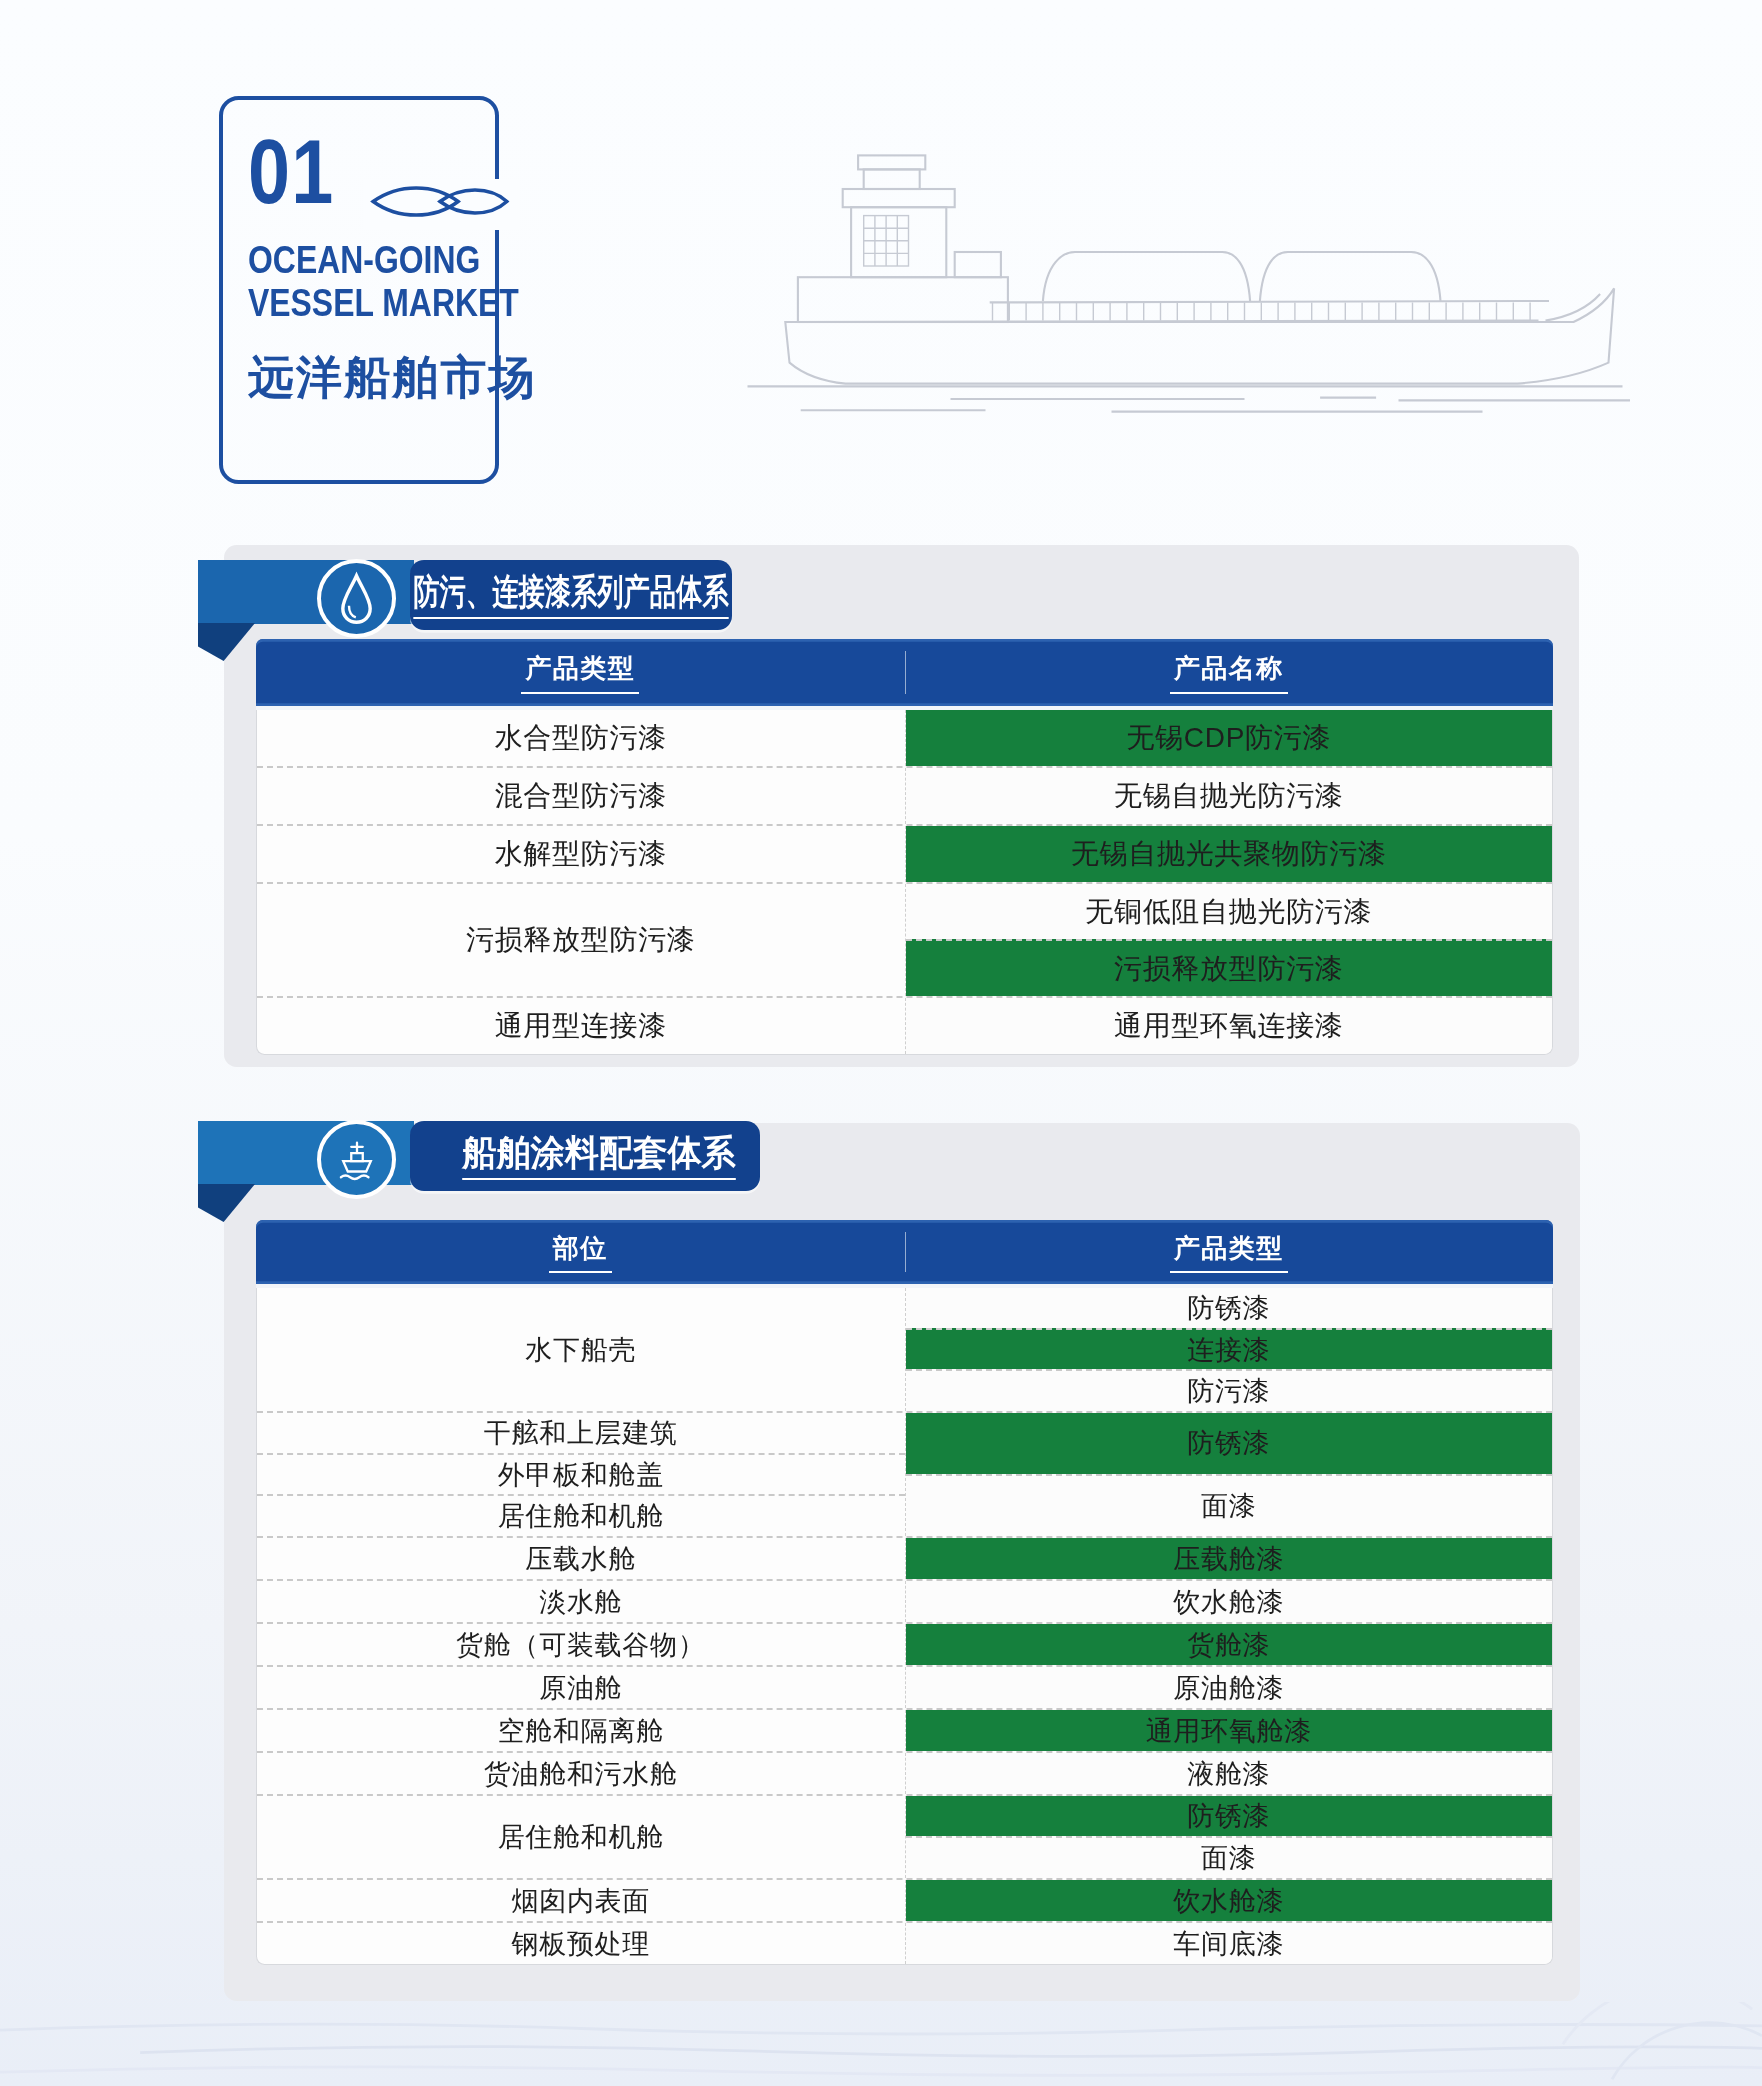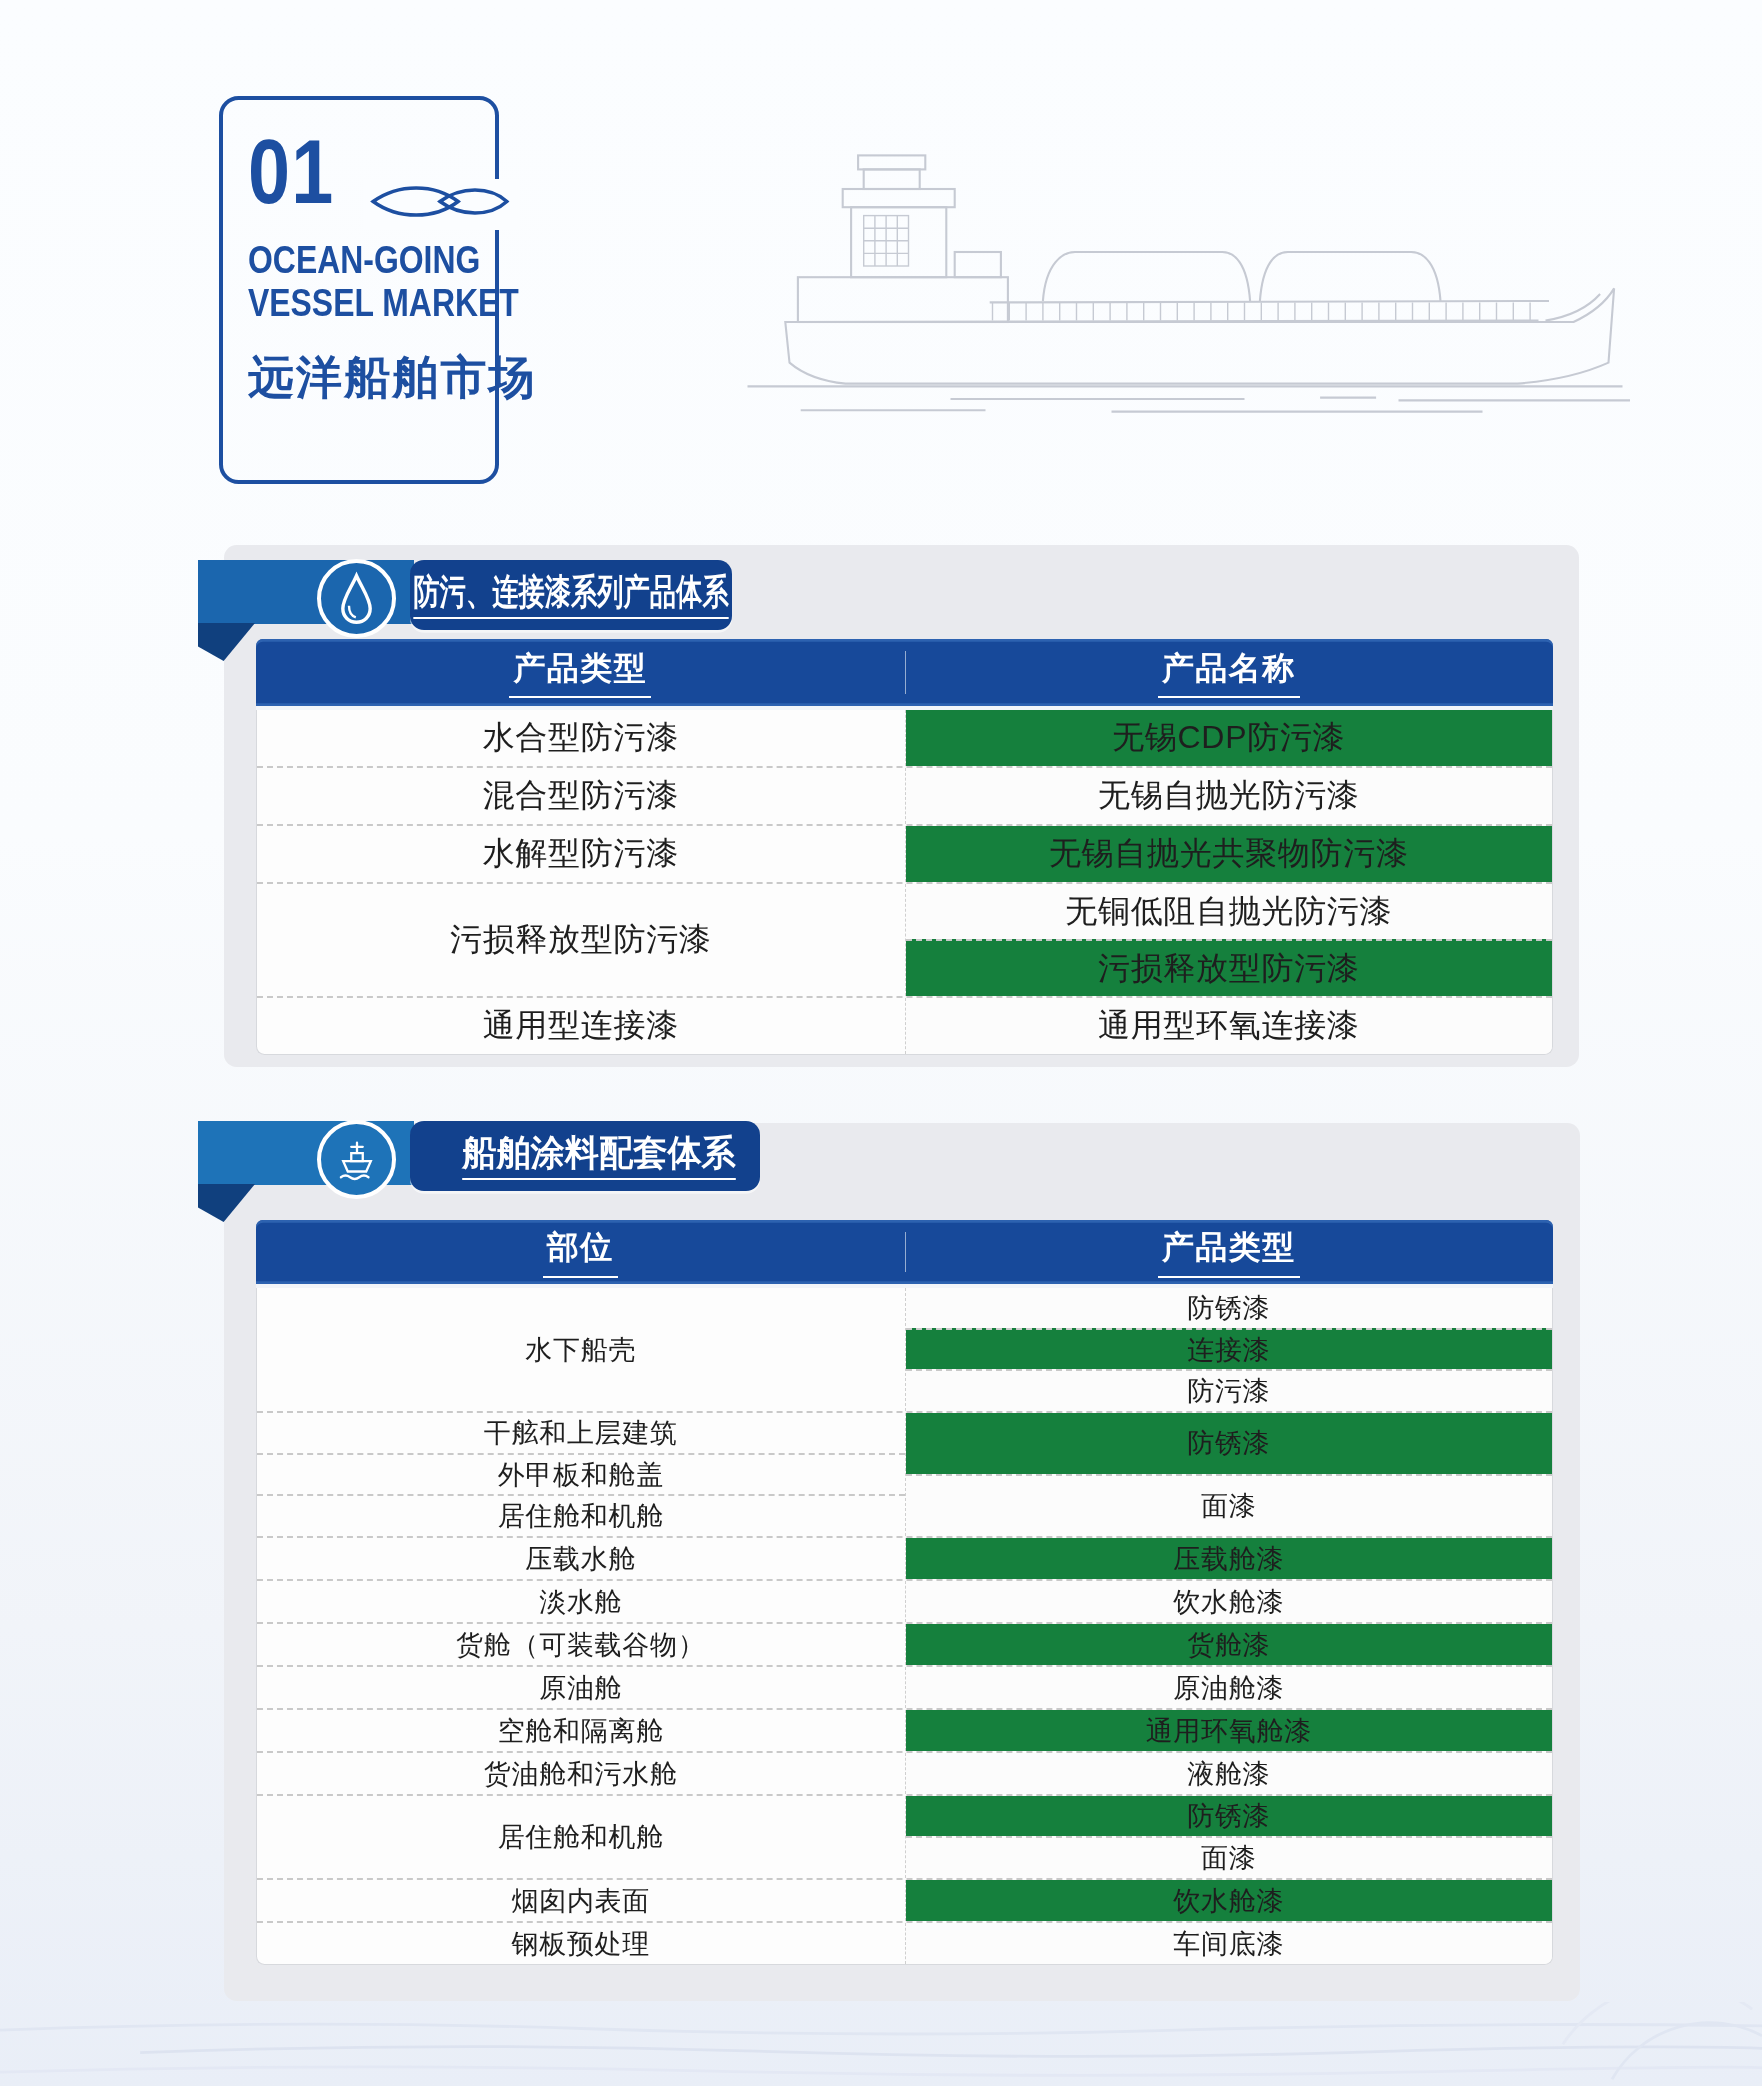--- a/index.html
+++ b/index.html
@@ -43,33 +43,33 @@
   #banner2 .icon-circle{top:1120px;background:#1e73b8;}
   #banner2 .pill{top:1121px;padding-left:28px;} #banner2 .pill-text{transform:scaleX(.95);}
   
   .tbl{position:absolute;left:256px;width:1297px;}
   #tbl1{top:639px;} #tbl2{top:1220px;}
   .thead{height:67px;background:#17499a;border-radius:7px 7px 0 0;display:flex;
     box-shadow:inset 0 2.8px 0 #2d62b0, inset 0 -2.8px 0 #2d62b0;position:relative;
     border-bottom:4.2px solid #f2f5f9;}
   #tbl2 .thead{height:64px;}
   .th{width:50%;display:flex;align-items:center;justify-content:center;}
-  .th span{color:#fff;font-weight:700;font-size:32px;border-bottom:2.1px solid #fff;
+  .th span{color:#fff;font-weight:700;font-size:26px;border-bottom:2.1px solid #fff;
     padding:0 4.2px 5.6px 4.2px;letter-spacing:1.4px;}
   .thead::after{content:"";position:absolute;left:50%;top:18%;height:64%;width:1.4px;
     background:rgba(255,255,255,.55);}
   .tbody{background:#fdfdfd;border:1.4px solid #d7d9dd;border-top:none;
     border-radius:0 0 8.4px 8.4px;box-sizing:border-box;overflow:hidden;}
   .block{display:flex;}
   .block + .block{border-top:2.1px dashed #c9c9c9;}
   .bl,.br{width:50%;display:flex;flex-direction:column;box-sizing:border-box;}
   .br{border-left:1.4px dashed #cfcfcf;}
   .cell{flex:1;display:flex;align-items:center;justify-content:center;
     color:#1e1e1e;letter-spacing:0.7px;}
-  #tbl1 .cell{font-size:32px;font-weight:500;}
+  #tbl1 .cell{font-size:28px;font-weight:500;}
   #tbl2 .cell{font-size:27px;font-weight:500;}
   .bl .cell + .cell,.br .cell + .cell{border-top:2.1px dashed #c9c9c9;}
   .cell.g{background:#15803d;}
   .cell.w{background:#fcfcfc;}
   
   .bottom-decor{position:absolute;left:0;top:2002px;width:1762px;height:85px;}
 </style>
 </head>
 <body>
 

